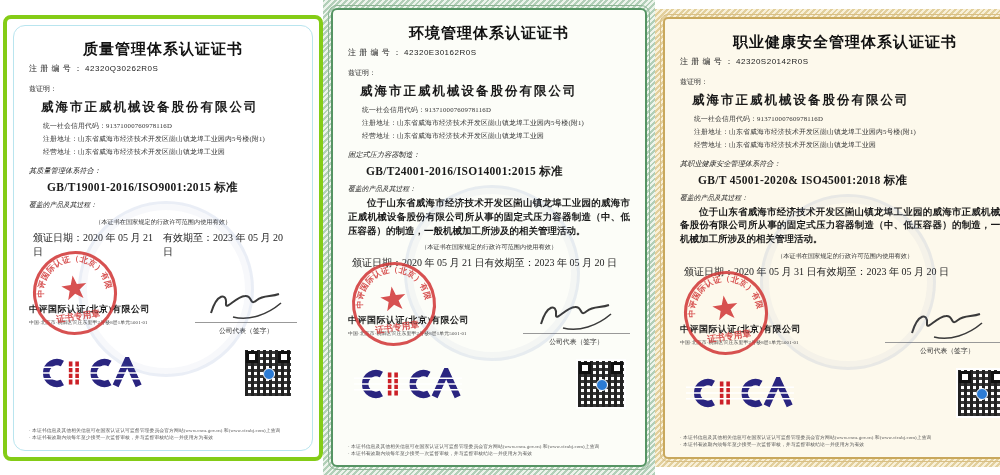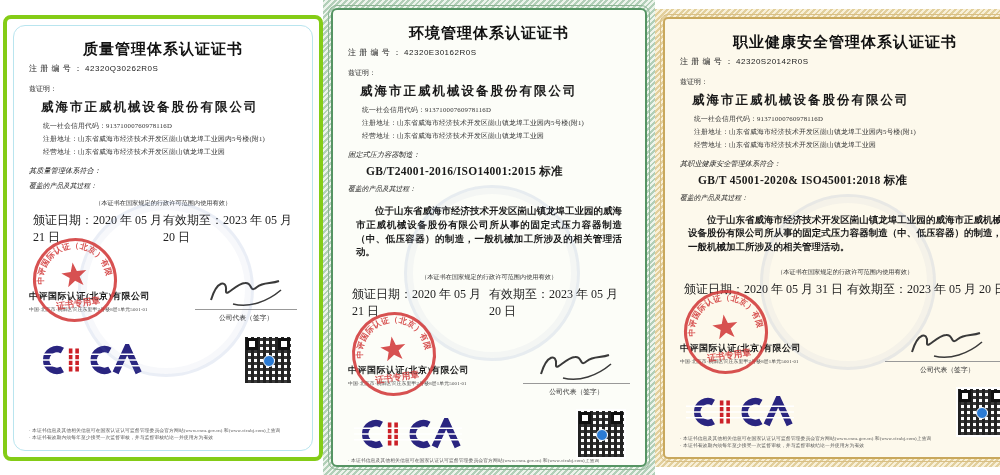--- a/index.html
+++ b/index.html
@@ -32,24 +32,24 @@
   .title{font-family:"Liberation Sans","DejaVu Sans",sans-serif;font-weight:bold;
          font-size:15px;letter-spacing:1px;text-align:center;margin:2px 0 4px;color:#111;}
   .regno{font-family:"Liberation Sans",sans-serif;font-size:8px;text-align:left;
          letter-spacing:.5px;color:#222;margin-bottom:10px;}
   .certify{font-size:7px;color:#333;margin-bottom:5px;}
   .company{font-size:12.5px;font-weight:bold;letter-spacing:2px;margin:0 0 5px 12px;}
   .meta{font-size:6.8px;color:#333;margin:0 0 3px 14px;letter-spacing:.2px;}
   .syslabel{font-size:7.2px;color:#222;margin:6px 0 4px 0;font-style:italic;}
   .standard{font-size:11.5px;font-weight:bold;margin:0 0 4px 18px;letter-spacing:.3px;}
   .scopelabel{font-size:6.8px;font-style:italic;color:#222;margin:1px 0 3px;}
-  .scope{font-size:9.5px;font-weight:bold;line-height:1.45;margin:8px;
+  .scope{font-size:9.5px;font-weight:bold;line-height:1.45;margin:0;
          text-indent:2em;text-align:justify;}
   .note{font-size:6.2px;text-align:center;color:#333;margin:5px 0 4px;}
-  .dates{display:flex;justify-content:space-between;font-size:12px;color:#222;
+  .dates{display:flex;justify-content:flex-start;font-size:10px;color:#222;
          padding:0 4px;margin-bottom:2px;}
 
   
   .issuer-row{display:flex;justify-content:space-between;margin-top:26px;}
   .issuer{position:relative;width:58%;}
   .stamp{position:absolute;left:2px;top:-38px;width:88px;height:88px;opacity:.88;
          transform:rotate(-8deg);pointer-events:none;}
   .issuer-name{font-size:9px;font-weight:bold;letter-spacing:.5px;margin-top:16px;}
   .issuer-addr{font-size:4.8px;color:#444;margin-top:3px;letter-spacing:.2px;}
   .sig{width:38%;text-align:center;}
@@ -83,20 +83,21 @@
     <div class="inner">
       <div class="watermark"></div>
       <h1 class="title">质量管理体系认证证书</h1>
       <div class="regno">注 册 编 号 ： 42320Q30262R0S</div>
       <div class="certify">兹证明：</div>
       <div class="company">威海市正威机械设备股份有限公司</div>
       <div class="meta">统一社会信用代码：91371000760978116D</div>
       <div class="meta">注册地址：山东省威海市经济技术开发区崮山镇龙埠工业园内5号楼(附1)</div>
       <div class="meta">经营地址：山东省威海市经济技术开发区崮山镇龙埠工业园</div>
       <div class="syslabel">其质量管理体系符合：</div>
+      <div class="standard">GB/T19001-2016/ISO9001:2015 标准</div>
       <div class="scopelabel">覆盖的产品及其过程：</div>
       <div class="note">（本证书在国家规定的行政许可范围内使用有效）</div>
       <div class="dates">
         <span>颁证日期：2020 年 05 月 21 日</span>
         <span>有效期至：2023 年 05 月 20 日</span>
       </div>
       <div class="issuer-row">
         <div class="issuer">
           <svg class="stamp" viewBox="0 0 100 100">
             <circle cx="50" cy="50" r="46" fill="none" stroke="#d23a3a" stroke-width="3.5"></circle>

